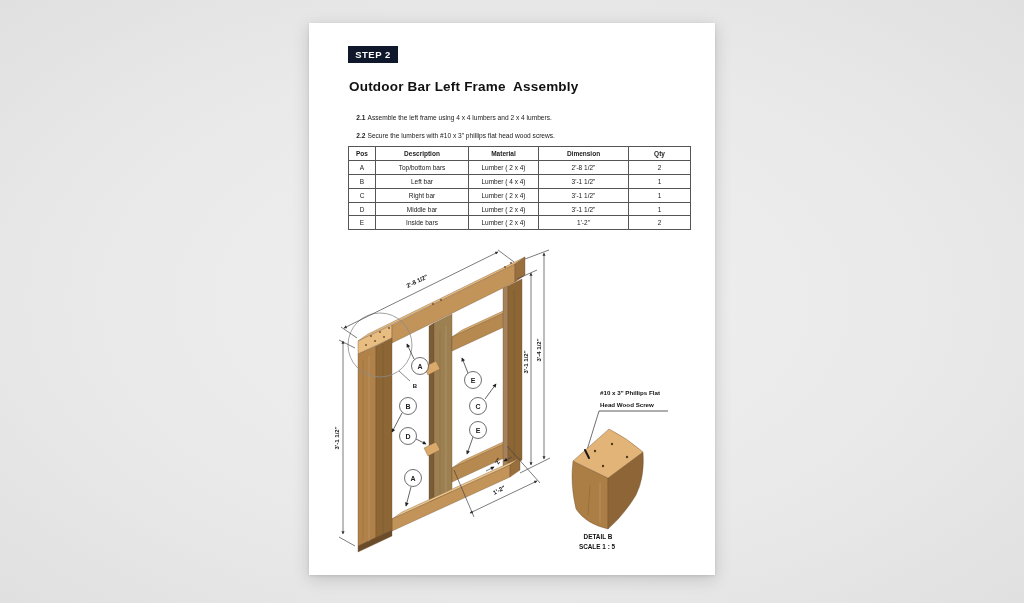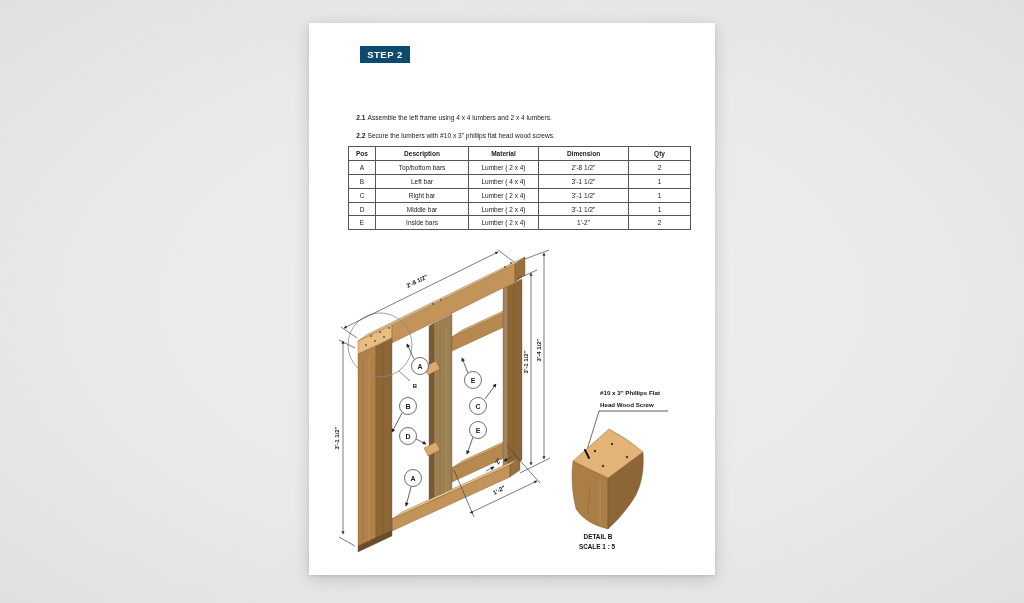--- a/index.html
+++ b/index.html
@@ -43,22 +43,23 @@
   .dimtxt{font-size:6px;font-weight:bold;fill:#111;}
   .balloon-txt{font-size:7px;font-weight:bold;fill:#222;}
   .dettxt{font-size:6.4px;font-weight:bold;fill:#111;}
   .calltxt{font-size:6.2px;font-weight:bold;fill:#111;}
 </style>
 </head>
 <body>
 
 <div class="paper">
 
-  <div class="badge" style="background:#0c4a6e;margin-left:12px;" title="STEP 2">STEP 2</div>
-
+  <div class="badge" style="background:#0f172a;" title="STEP 2">STEP 2</div>
+
+  <h1 class="title">Outdoor Bar Left Frame  Assembly</h1>
 
   <div class="instr instr1">
     <span class="num">2.1</span><span>Assemble the left frame using 4 x 4 lumbers and 2 x 4 lumbers.</span>
   </div>
   <div class="instr instr2">
     <span class="num">2.2</span><span>Secure the lumbers with #10 x 3" phillips flat head wood screws.</span>
   </div>
 
   <table class="parts">
     <colgroup>

